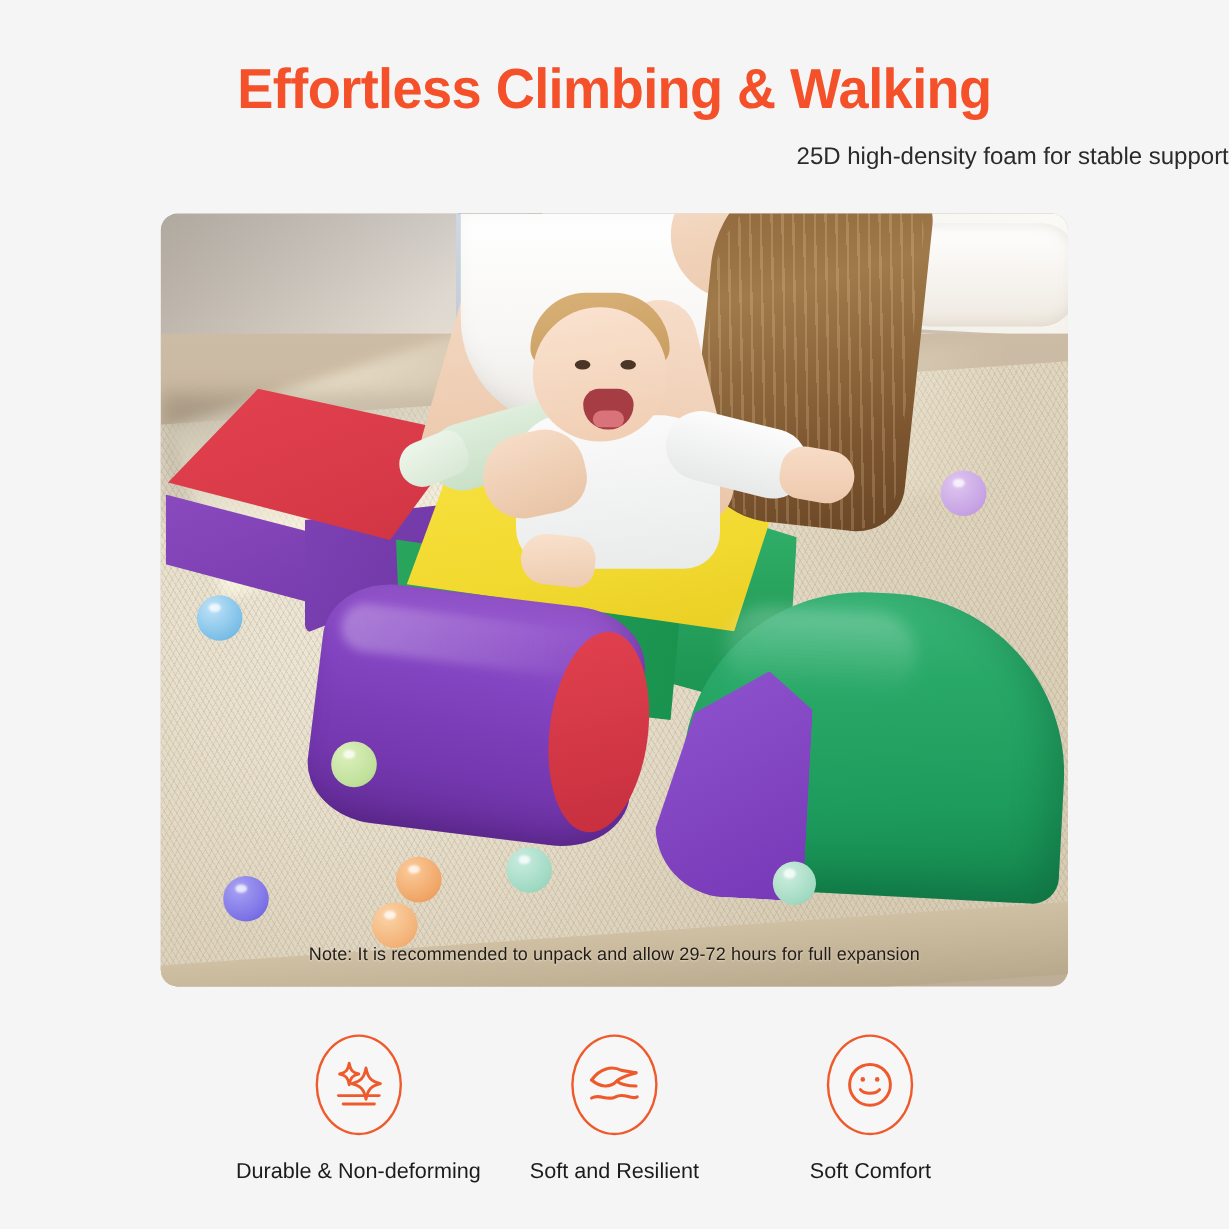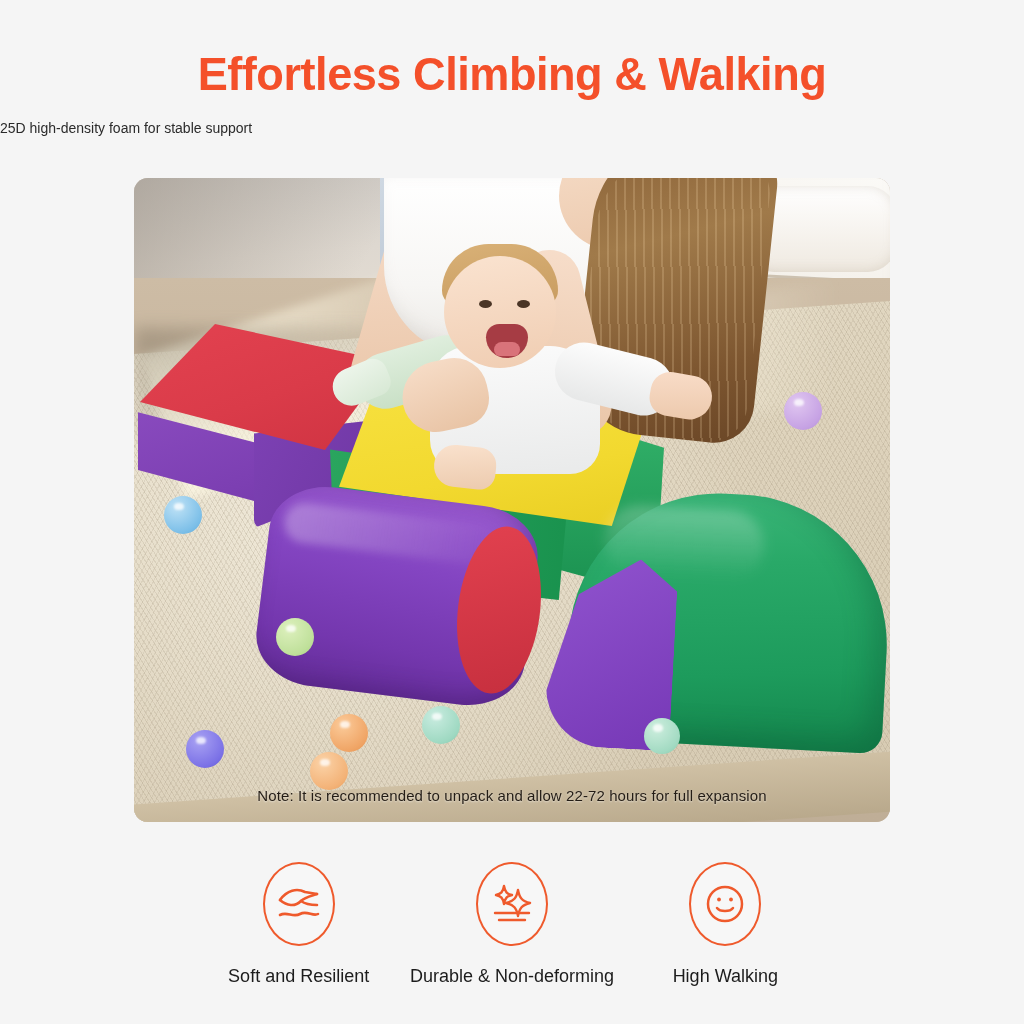--- a/index.html
+++ b/index.html
@@ -17,22 +17,22 @@
     text-align:center;
     font-size:47px; font-weight:bold;
     letter-spacing:-0.5px;
     color:#f4502a;
     font-stretch:condensed;
     transform:scaleX(0.96);
     white-space:nowrap;
   }
   .subhead {
     position:absolute; top:120px; left:0; width:1024px;
-    text-align:left;
-    font-size:14px; font-weight:normal;
+    text-align:right;
+    font-size:20px; font-weight:normal;
     color:#2b2b2b;
     white-space:nowrap;
   }
 
   
   .photo {
     position:absolute; left:134px; top:178px;
     width:756px; height:644px;
     border-radius:14px;
     overflow:hidden;
@@ -430,55 +430,55 @@
 
     <div class="ball" style="left:30px; top:318px; width:38px; height:38px; background:radial-gradient(circle at 34% 28%, #bfe2f6, #7cbfe8 70%, #5fa9d8);"></div>
     <div class="ball" style="left:142px; top:440px; width:38px; height:38px; background:radial-gradient(circle at 34% 28%, #ddf0bd, #bfe09a 70%, #a7ce80);"></div>
     <div class="ball" style="left:52px; top:552px; width:38px; height:38px; background:radial-gradient(circle at 34% 28%, #a9a2f3, #7b71e6 70%, #6258d4);"></div>
     <div class="ball" style="left:196px; top:536px; width:38px; height:38px; background:radial-gradient(circle at 34% 28%, #fbcb9a, #f0a566 70%, #e2914f);"></div>
     <div class="ball" style="left:176px; top:574px; width:38px; height:38px; background:radial-gradient(circle at 34% 28%, #fbd3a8, #f3b277 70%, #e59d5c);"></div>
     <div class="ball" style="left:288px; top:528px; width:38px; height:38px; background:radial-gradient(circle at 34% 28%, #c9ece0, #9fd9c2 70%, #85c7ad);"></div>
     <div class="ball" style="left:510px; top:540px; width:36px; height:36px; background:radial-gradient(circle at 34% 28%, #cdeede, #a2dac2 70%, #88c8ab);"></div>
     <div class="ball" style="left:650px; top:214px; width:38px; height:38px; background:radial-gradient(circle at 34% 28%, #e0c6f0, #c6a2e4 70%, #b18fd5);"></div>
 
-    <div class="note">Note: It is recommended to unpack and allow 22-72 hours for full expansion</div>
+    <div class="note">Note: It is recommended to unpack and allow 29-72 hours for full expansion</div>
   </div>
 
   <div class="features">
+
+    <div class="feature">
+      <div class="feature-icon">
+        <svg width="46" height="46" viewBox="0 0 46 46" fill="none" stroke="#ef5a2c" stroke-width="2.4" stroke-linecap="round" stroke-linejoin="round">
+          <path d="M15 5 C16 11, 18 13, 23 14 C18 15, 16 17, 15 23 C14 17, 12 15, 7 14 C12 13, 14 11, 15 5 Z"></path>
+          <path d="M29 9 C30.5 17, 33 20, 41 22 C33 24, 30.5 27, 29 35 C27.5 27, 25 24, 17 22 C25 20, 27.5 17, 29 9 Z"></path>
+          <path d="M6 32 H40"></path>
+          <path d="M10 39 H36"></path>
+        </svg>
+      </div>
+      <div class="feature-label">Durable &amp; Non-deforming</div>
+    </div>
 
     <div class="feature">
       <div class="feature-icon">
         <svg width="48" height="44" viewBox="0 0 48 44" fill="none" stroke="#ef5a2c" stroke-width="2.6" stroke-linecap="round" stroke-linejoin="round">
           <path d="M5 18 C12 8, 22 6, 30 10 L42 12"></path>
           <path d="M42 12 C36 14, 30 15, 26 19 C30 22, 36 23, 42 23"></path>
           <path d="M5 18 C12 24, 20 25, 26 19"></path>
           <path d="M5 33 C12 29, 18 36, 25 32 C32 28, 38 35, 43 32"></path>
         </svg>
       </div>
       <div class="feature-label">Soft and Resilient</div>
     </div>
 
     <div class="feature">
       <div class="feature-icon">
-        <svg width="46" height="46" viewBox="0 0 46 46" fill="none" stroke="#ef5a2c" stroke-width="2.4" stroke-linecap="round" stroke-linejoin="round">
-          <path d="M15 5 C16 11, 18 13, 23 14 C18 15, 16 17, 15 23 C14 17, 12 15, 7 14 C12 13, 14 11, 15 5 Z"></path>
-          <path d="M29 9 C30.5 17, 33 20, 41 22 C33 24, 30.5 27, 29 35 C27.5 27, 25 24, 17 22 C25 20, 27.5 17, 29 9 Z"></path>
-          <path d="M6 32 H40"></path>
-          <path d="M10 39 H36"></path>
-        </svg>
-      </div>
-      <div class="feature-label">Durable &amp; Non-deforming</div>
-    </div>
-
-    <div class="feature">
-      <div class="feature-icon">
         <svg width="48" height="48" viewBox="0 0 48 48" fill="none" stroke="#ef5a2c" stroke-width="2.5" stroke-linecap="round" stroke-linejoin="round">
           <circle cx="24" cy="24" r="17"></circle>
           <circle cx="18" cy="19.5" r="1.9" fill="#ef5a2c" stroke="none"></circle>
           <circle cx="30" cy="19.5" r="1.9" fill="#ef5a2c" stroke="none"></circle>
           <path d="M16 28 C19 32, 29 32, 32 28"></path>
         </svg>
       </div>
-      <div class="feature-label">High Walking</div>
+      <div class="feature-label">Soft Comfort</div>
     </div>
 
   </div>
 </div>
 
 </body></html>

